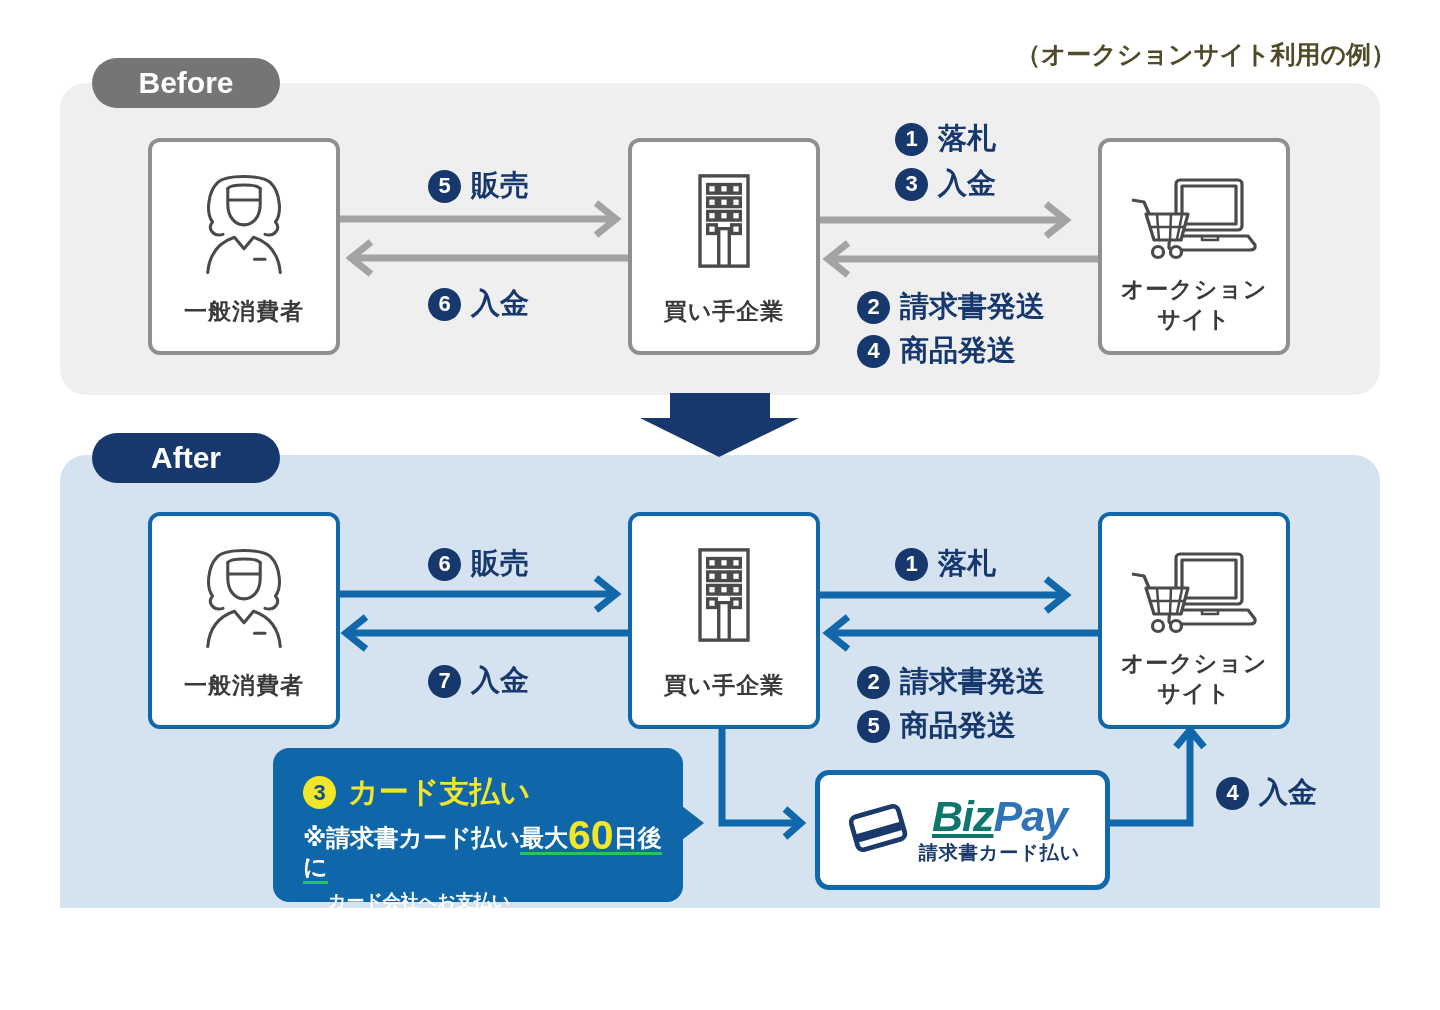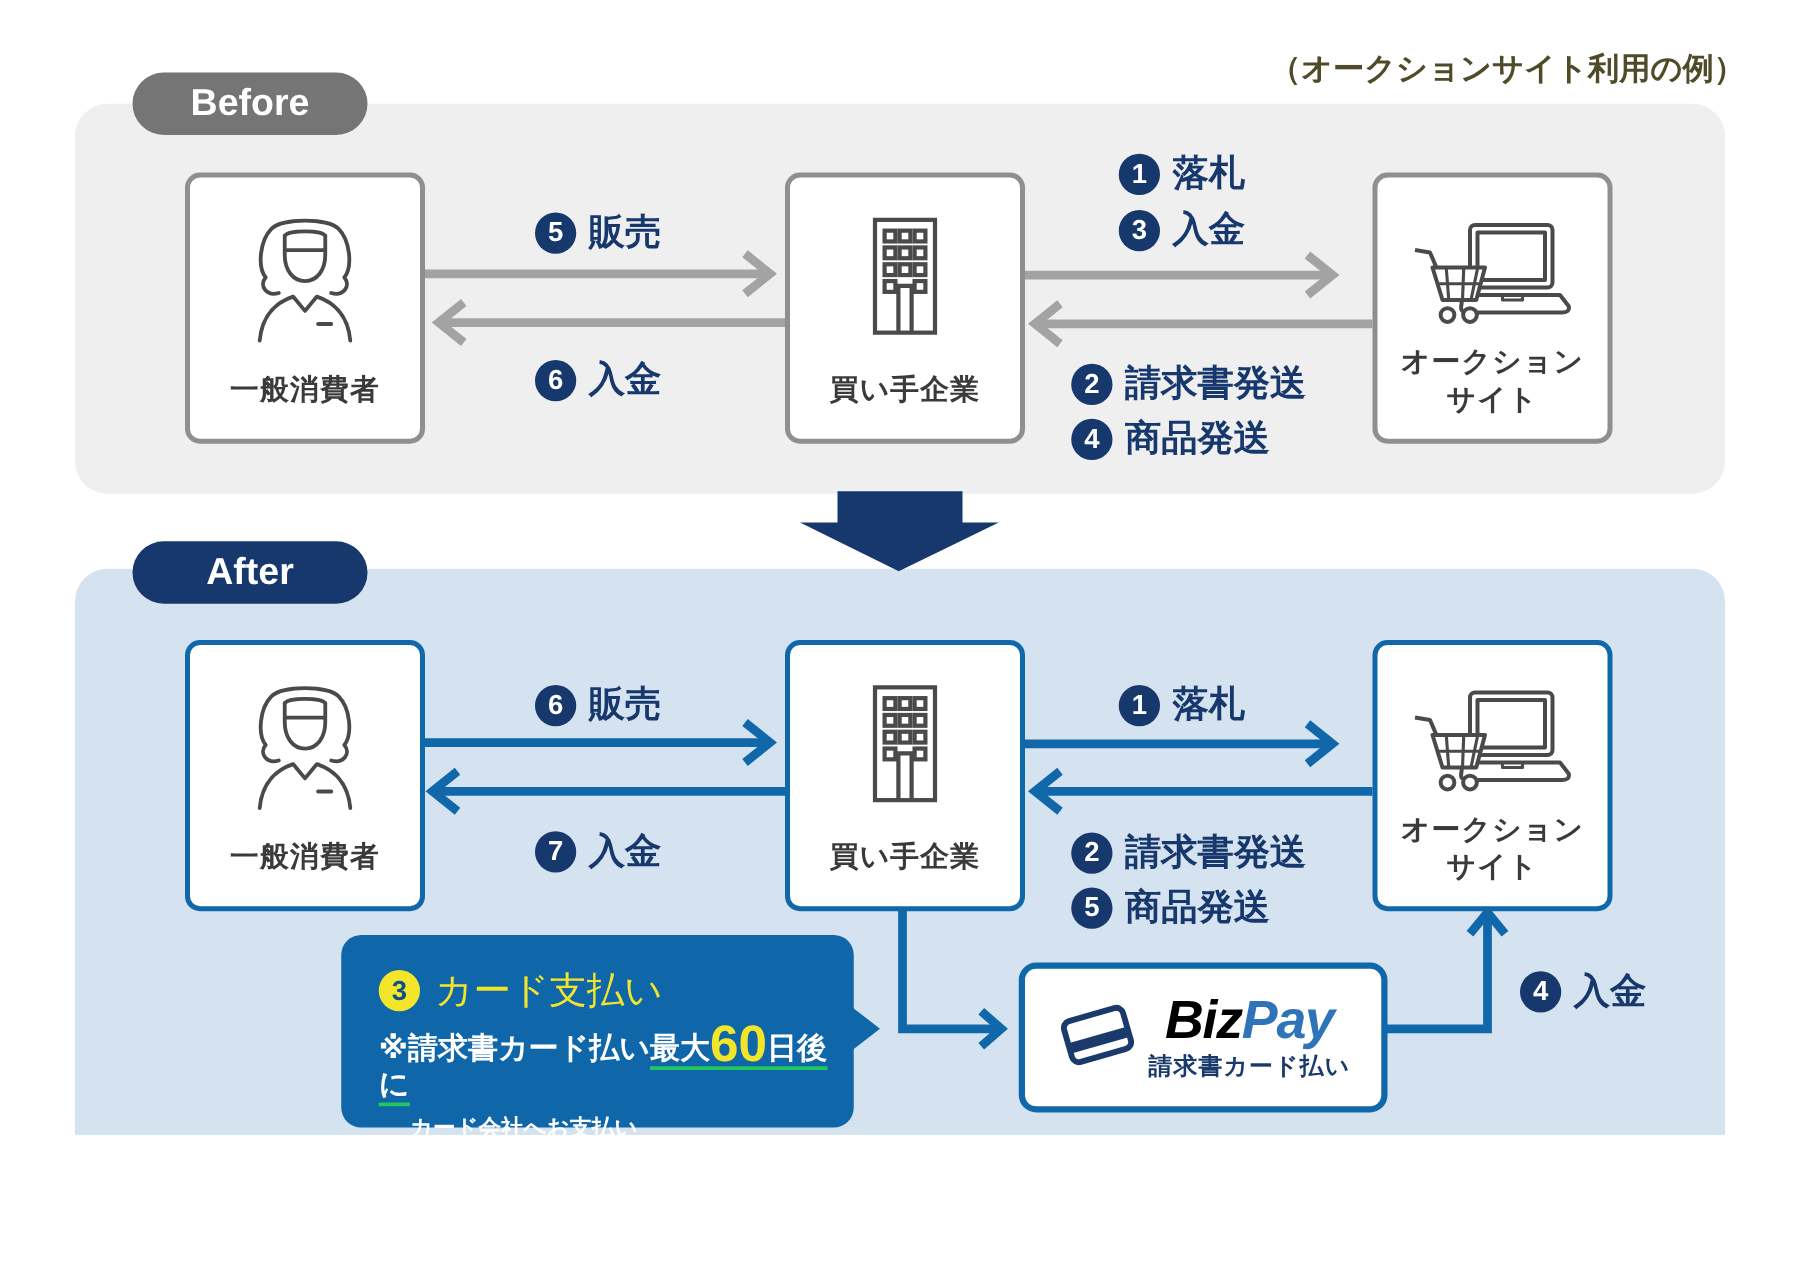--- a/index.html
+++ b/index.html
@@ -7,21 +7,21 @@
     position:relative;width:1440px;height:908px;background:#fff;overflow:hidden;
     font-family:"Liberation Sans","DejaVu Sans",sans-serif;
   }
   .caption{
     position:absolute;top:38px;right:44px;font-size:25px;font-weight:700;color:#4f4b28;
   }
   .section{position:absolute;left:60px;width:1320px;border-radius:26px;}
   .section.before{top:83px;height:312px;background:#efeff0;}
   .section.after{top:455px;height:493px;background:#d5e2ef;}
   .badge{
-    position:absolute;left:106px;width:188px;height:50px;border-radius:26px;
+    position:absolute;left:92px;width:188px;height:50px;border-radius:26px;
     display:flex;align-items:center;justify-content:center;
     color:#fff;font-size:30px;font-weight:700;z-index:5;
   }
   .badge.b-before{top:58px;background:#757575;}
   .badge.b-after{top:433px;background:#17386d;}
   .node{
     position:absolute;width:184px;height:209px;background:#fff;border-radius:12px;z-index:2;
   }
   .node.gray{border:4px solid #8f8f8f;}
   .node.blue{border:4px solid #1068ab;}
@@ -47,33 +47,33 @@
   }
   .callout .tail{
     position:absolute;right:-21px;top:58px;width:0;height:0;
     border-top:17px solid transparent;border-bottom:17px solid transparent;
     border-left:22px solid #0f67a9;
   }
   .callout .title-row{
     display:flex;align-items:center;gap:12px;margin:24px 0 6px 30px;
   }
   .callout .numc.yellow{background:#f3e52a;color:#0f4f8c;}
-  .callout .ctitle{color:#f3e52a;font-size:30px;font-weight:400;}
+  .callout .ctitle{color:#f3e52a;font-size:30px;font-weight:700;}
   .callout .note{margin-left:30px;font-size:24px;font-weight:700;line-height:1.2;}
   .callout .note .ul{border-bottom:3px solid #22c55e;padding-bottom:1px;}
   .callout .note .big{color:#f3e52a;font-size:41px;line-height:0.8;vertical-align:-3px;font-weight:700;}
   .callout .note2{margin-left:55px;margin-top:7px;font-size:18px;font-weight:700;}
   .bizpay{
     position:absolute;left:815px;top:770px;width:285px;height:110px;background:#fff;
     border:5px solid #1068ab;border-radius:14px;z-index:4;
     display:flex;align-items:center;justify-content:center;gap:8px;
   }
   .bizpay .wordmark{display:flex;flex-direction:column;align-items:center;}
   .bizpay .brand{font-size:43px;font-weight:800;font-style:italic;line-height:1;letter-spacing:-1px;}
-  .bizpay .brand .b1{color:#000000;}
+  .bizpay .brand .b1{color:#0f766e;text-decoration:underline;}
   .bizpay .brand .b2{color:#2f74b8;}
   .bizpay .tagline{font-size:19px;font-weight:700;color:#1a3a6b;letter-spacing:1px;margin-top:2px;}
 </style>
 </head>
 <body>
 
 <div class="canvas">
 
   <div class="caption">（オークションサイト利用の例）</div>
 

